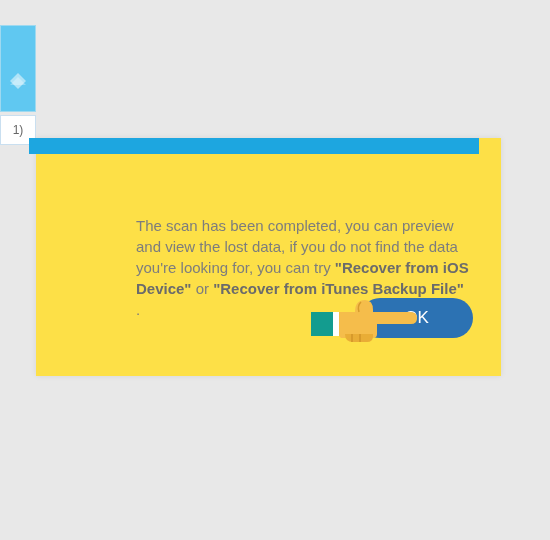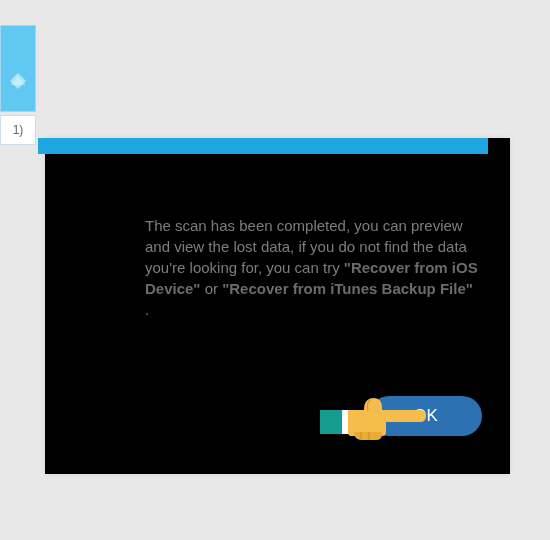--- a/index.html
+++ b/index.html
@@ -39,25 +39,25 @@
     border: 1px solid #c9dff0;
     font-size: 12px;
     color: #666;
     text-align: center;
     line-height: 28px;
   }
 
   
   .modal {
     position: absolute;
-    left: 45px;
+    left: 36px;
     top: 138px;
     width: 465px;
-    height: 336px;
-    background: #000000;
+    height: 238px;
+    background: #fde047;
     box-shadow: 0 0 6px rgba(0,0,0,0.08);
   }
   .modal-bar {
     position: absolute;
     left: -7px;
     top: 0;
     width: 450px;
     height: 16px;
     background: #1da6e0;
   }

